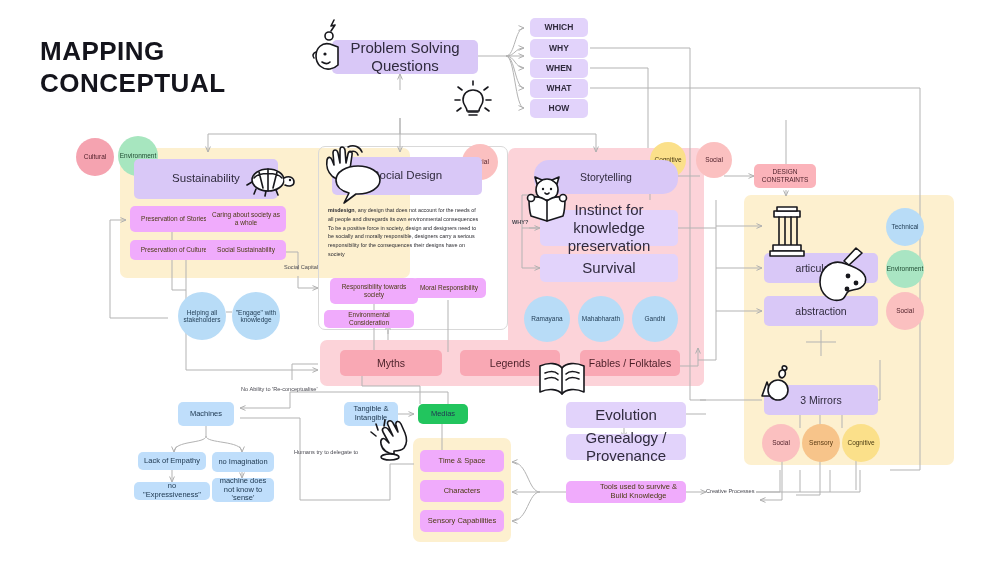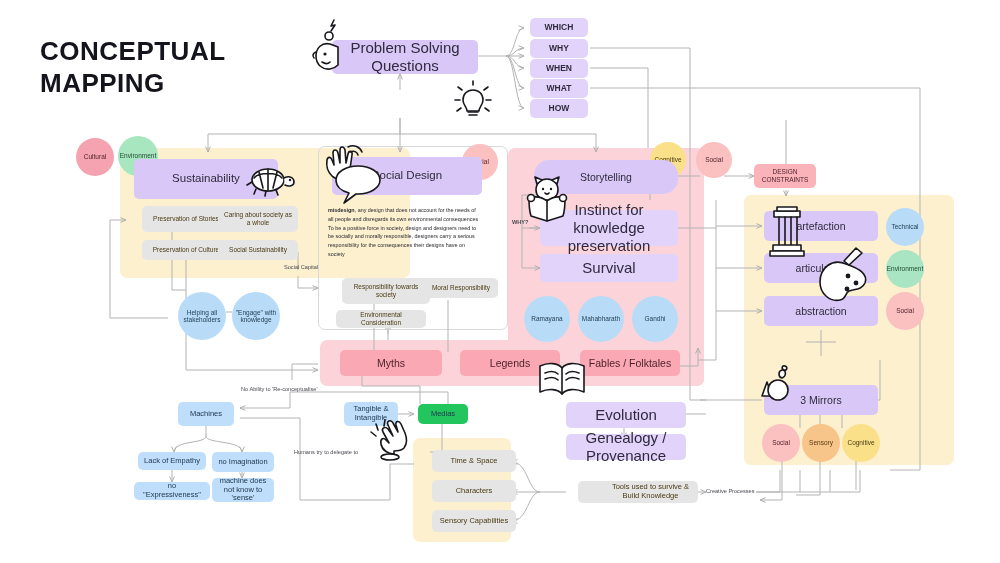--- a/index.html
+++ b/index.html
@@ -16,21 +16,21 @@
   
   .panel{border-radius:7px;}
   .panel-yellow{background:#fdf0cf;}
   .panel-pink{background:#fcd3d9;}
 
   
   .node{border-radius:5px;display:flex;align-items:center;justify-content:center;
         text-align:center;padding:3px 6px;line-height:1.18;}
   .purple{background:#d9c8f7;color:#2f2a3d;}
   .purple-lt{background:#e2d3fb;color:#2f2a3d;}
-  .yellow{background:#e5e5e5;color:#4a3a12;margin-left:12px;}
+  .yellow{background:#f0abfc;color:#4a3a12;}
   .pinkbox{background:#f9a8b4;color:#4a1f28;}
   .pinksoft{background:#fbb3ba;color:#4a1f28;}
   .blue{background:#bfdefb;color:#203a52;}
   .bluesoft{background:#22c55e;color:#203a52;}
 
   
   .circle{border-radius:50%;display:flex;align-items:center;justify-content:center;
           text-align:center;line-height:1.1;padding:2px;}
   .c-pink{background:#f5a3b0;color:#52222c;}
   .c-pinksoft{background:#fbc0c0;color:#52222c;}
@@ -69,22 +69,22 @@
   <div class="abs panel panel-yellow" style="left:120px;top:148px;width:290px;height:130px;"></div>
   <div class="abs panel panel-pink" style="left:508px;top:148px;width:196px;height:238px;"></div>
   <div class="abs panel panel-pink" style="left:320px;top:340px;width:384px;height:46px;"></div>
   <div class="abs panel panel-yellow" style="left:744px;top:195px;width:210px;height:270px;"></div>
   <div class="abs panel panel-yellow" style="left:413px;top:438px;width:98px;height:104px;"></div>
 
   <div class="abs" style="left:318px;top:146px;width:190px;height:184px;border:1px solid #d9d9d9;
               border-radius:7px;background:transparent;"></div>
 
   <div class="abs" id="title">
+    <div>MAPPING</div>
     <div>CONCEPTUAL</div>
-    <div>MAPPING</div>
   </div>
 
   <svg class="layer">
     <defs>
       <marker id="ah" markerWidth="7" markerHeight="7" refX="6" refY="3.2" orient="auto" markerUnits="userSpaceOnUse">
         <path d="M0.5,0.8 L6,3.2 L0.5,5.6" fill="none" stroke="#b0b0b0" stroke-width="1"></path>
       </marker>
     </defs>
 
     <path class="ln" d="M478,56 L506,56"></path>
@@ -230,21 +230,20 @@
   <div class="abs circle c-blue t7" style="left:524px;top:296px;width:46px;height:46px;">Ramayana</div>
   <div class="abs circle c-blue t7" style="left:578px;top:296px;width:46px;height:46px;">Mahabharath</div>
   <div class="abs circle c-blue t7" style="left:632px;top:296px;width:46px;height:46px;">Gandhi</div>
 
   <div class="abs node pinkbox t11" style="left:340px;top:350px;width:102px;height:26px;">Myths</div>
   <div class="abs node pinkbox t11" style="left:460px;top:350px;width:100px;height:26px;">Legends</div>
   <div class="abs node pinkbox t11" style="left:580px;top:350px;width:100px;height:26px;">Fables / Folktales</div>
 
   <div class="abs node pinksoft t7" style="left:754px;top:164px;width:62px;height:24px;line-height:1.25;">DESIGN CONSTRAINTS</div>
 
-  <div class="abs node purple t11" style="left:764px;top:211px;width:114px;height:30px;">artefaction</div>
   <div class="abs node purple t11" style="left:764px;top:253px;width:114px;height:30px;">articulation</div>
   <div class="abs node purple t11" style="left:764px;top:296px;width:114px;height:30px;">abstraction</div>
 
   <div class="abs circle c-blue t7" style="left:886px;top:208px;width:38px;height:38px;">Technical</div>
   <div class="abs circle c-greensoft t7" style="left:886px;top:250px;width:38px;height:38px;">Environment</div>
   <div class="abs circle c-pinksoft t7" style="left:886px;top:292px;width:38px;height:38px;">Social</div>
 
   <div class="abs node purple t11" style="left:764px;top:385px;width:114px;height:30px;">3 Mirrors</div>
   <div class="abs circle c-pinksoft t7" style="left:762px;top:424px;width:38px;height:38px;">Social</div>
   <div class="abs circle c-orange t7" style="left:802px;top:424px;width:38px;height:38px;">Sensory</div>

